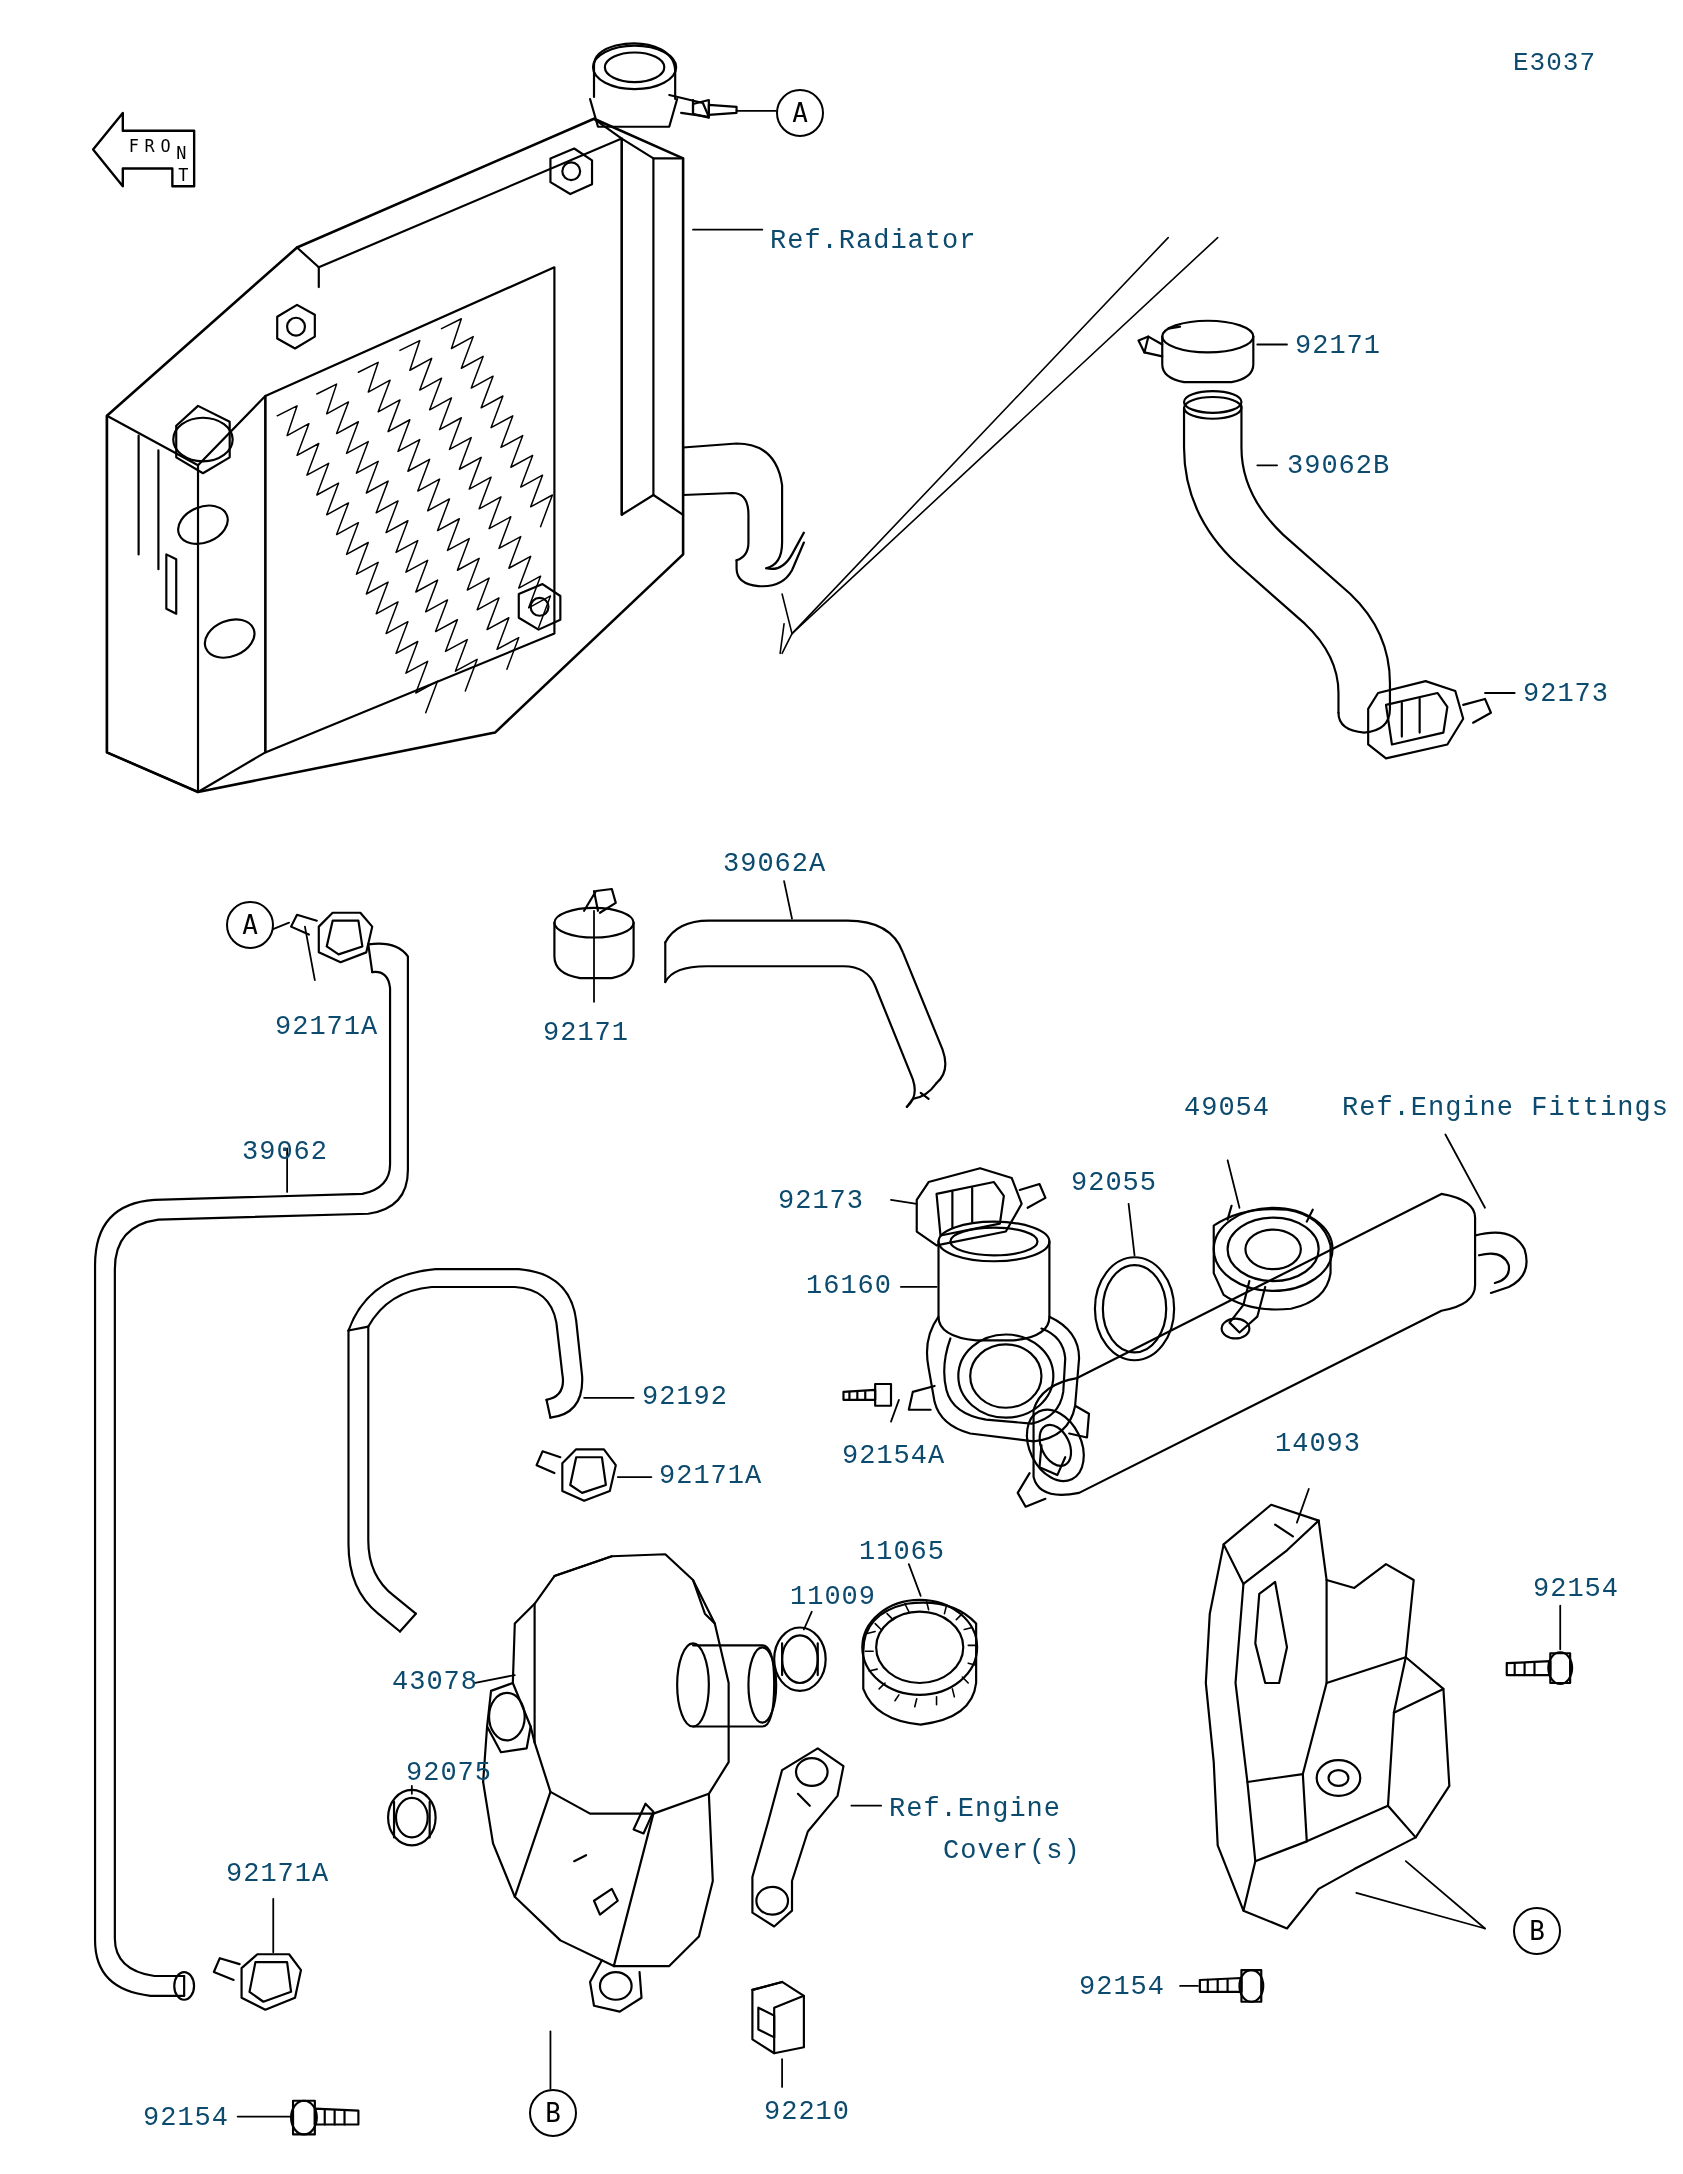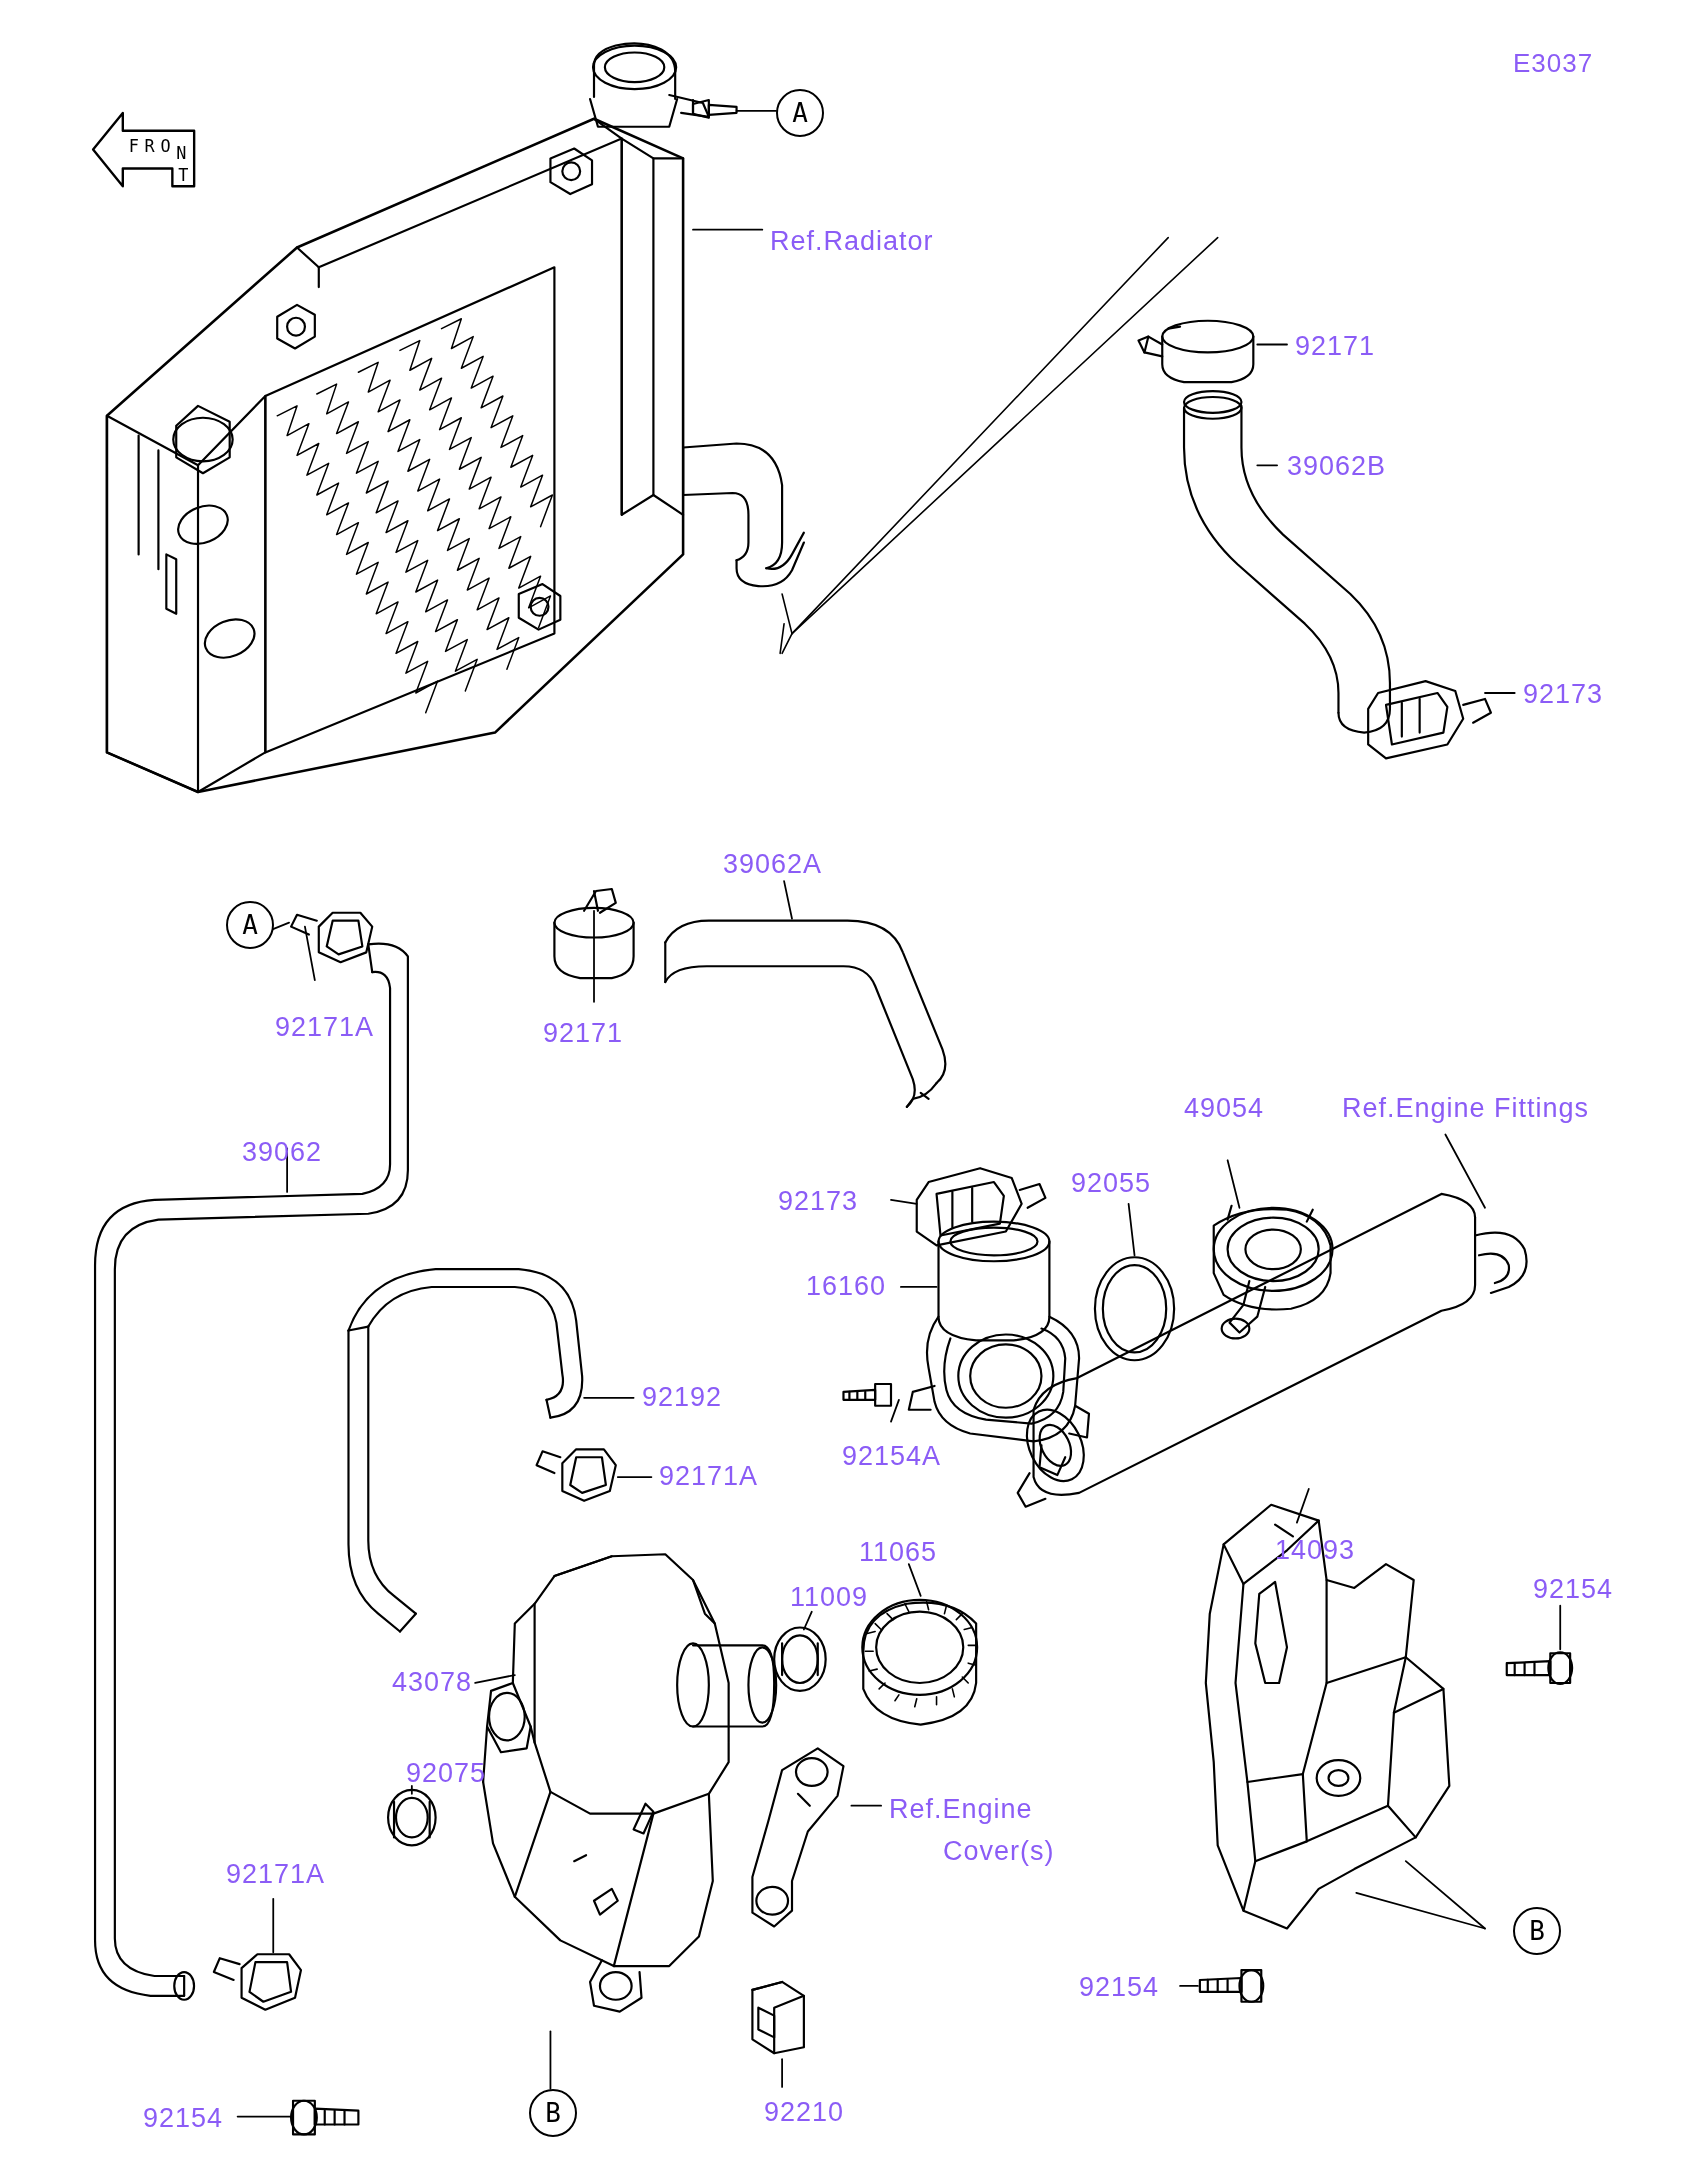--- a/index.html
+++ b/index.html
@@ -13,24 +13,24 @@
   }
   #page {
     position: relative;
     width: 1683px;
     height: 2174px;
     background: #ffffff;
     overflow: hidden;
   }
   .lbl {
     position: absolute;
-    font-family: Liberation Sans, sans-serif;
+    font-family: Liberation Mono, monospace;
     font-size: 27px;
     letter-spacing: 1px;
-    color: #8b5cf6;
+    color: #0c4a6e;
     white-space: pre;
   }
   .lbl.code { font-size: 26px; }
   .callout {
     position: absolute;
     width: 44px;
     height: 44px;
     border: 2px solid #000;
     border-radius: 50%;
     font-family: "DejaVu Sans Mono", monospace;
@@ -394,21 +394,21 @@
   <div class="lbl" style="left:1071px; top:1168px;">92055</div>
   <div class="lbl" style="left:778px; top:1186px;">92173</div>
   <div class="lbl" style="left:806px; top:1271px;">16160</div>
   <div class="lbl" style="left:842px; top:1441px;">92154A</div>
 
   <div class="lbl" style="left:642px; top:1382px;">92192</div>
   <div class="lbl" style="left:659px; top:1461px;">92171A</div>
 
   <div class="lbl" style="left:859px; top:1537px;">11065</div>
   <div class="lbl" style="left:790px; top:1582px;text-align:right;">11009</div>
-  <div class="lbl" style="left:1275px; top:1535px;text-align:right;">14093</div>
+  <div class="lbl" style="left:1275px; top:1429px;text-align:right;">14093</div>
   <div class="lbl" style="left:1533px; top:1574px;">92154</div>
 
   <div class="lbl" style="left:392px; top:1667px;">43078</div>
   <div class="lbl" style="left:370px; top:1758px;margin-left:36px;">92075</div>
 
   <div class="lbl" style="left:889px; top:1794px;">Ref.Engine</div>
   <div class="lbl" style="left:943px; top:1836px;">Cover(s)</div>
 
   <div class="lbl" style="left:226px; top:1859px;">92171A</div>
   <div class="lbl" style="left:1079px; top:1972px;">92154</div>

